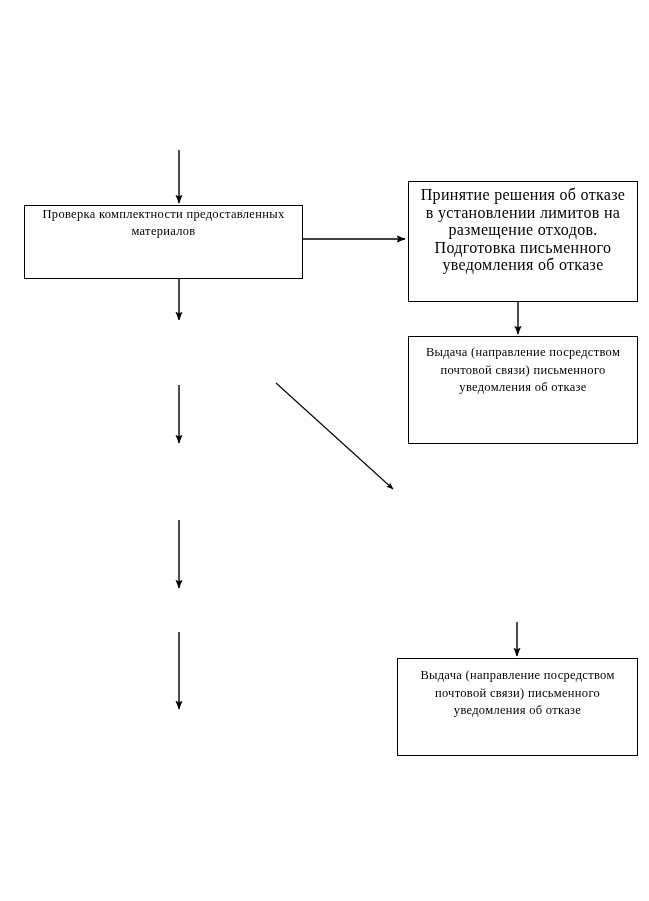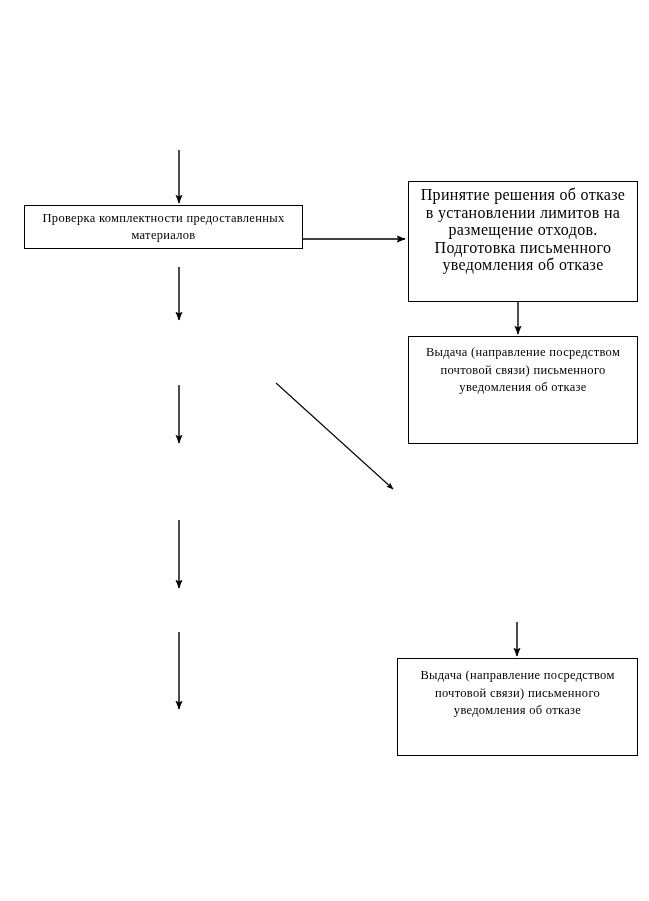--- a/index.html
+++ b/index.html
@@ -40,24 +40,23 @@
   .node .node-text {
     display: block;
     width: 100%;
     padding: 0 6px;
     box-sizing: border-box;
   }
   #node-check {
     left: 24px;
     top: 205px;
     width: 279px;
-    height: 44px;
+    height: 74px;
     font-size: 12.5px;
     line-height: 17px;
-    align-items: center;
   }
   #node-decision {
     left: 408px;
     top: 181px;
     width: 230px;
     height: 121px;
     font-size: 16px;
     line-height: 17.5px;
     padding-top: 4px;
   }

